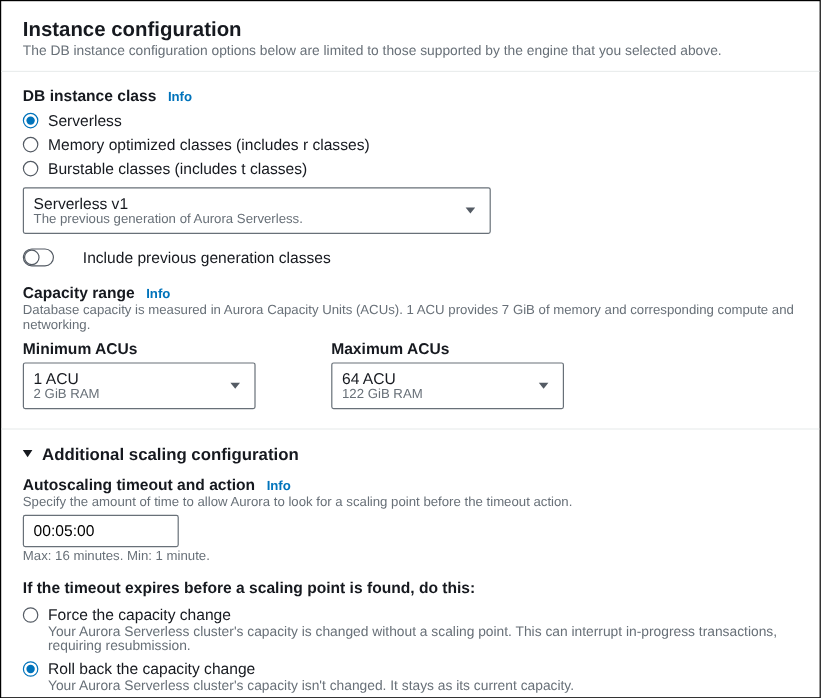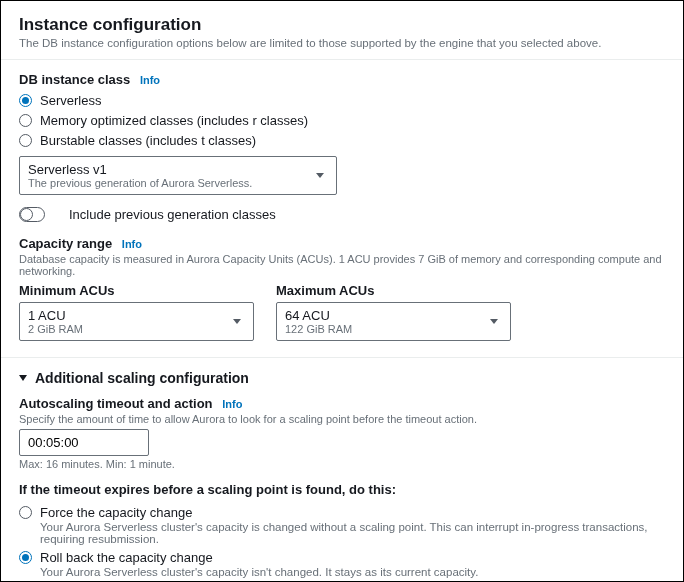--- a/index.html
+++ b/index.html
@@ -10,22 +10,22 @@
 .hr { border: none; border-top: 1px solid #eaeded; margin: 10px -18px 12px -18px; }
 .section-label { font-size: 13px; font-weight: 600; display: inline; }
 .info-link { color: #0073bb; font-size: 11px; margin-left: 6px; cursor: pointer; font-weight: 600; }
 .radio-group { margin-top: 6px; }
 .radio-row { display: flex; align-items: flex-start; margin: 5px 0; cursor: pointer; }
 .radio { width: 13px; height: 13px; border: 1px solid #545b64; border-radius: 50%; margin-right: 8px; margin-top: 1px; position: relative; flex-shrink: 0; }
 .radio.checked { border-color: #0073bb; }
 .radio.checked::after { content: ""; position: absolute; width: 7px; height: 7px; background: #0073bb; border-radius: 50%; top: 2px; left: 2px; }
 .radio-label { font-size: 13px; }
 .radio-sub { font-size: 11.5px; color: #687078; margin-top: 1px; }
-.select-box { border: 1px solid #687078; border-radius: 2px; padding: 5px 8px; margin-top: 8px; display: flex; justify-content: space-between; align-items: center; cursor: pointer; width: 318px; }
-.select-box.narrow { width: 235px; }
+.select-box { border: 1px solid #687078; border-radius: 2px; padding: 5px 8px; margin-top: 8px; display: flex; justify-content: space-between; align-items: center; cursor: pointer; width: 390px; }
+.select-box.narrow { width: 194px; }
 .select-content .select-title { font-size: 13px; }
 .select-content .select-sub { font-size: 11px; color: #687078; }
 .caret { width: 0; height: 0; border-left: 4px solid transparent; border-right: 4px solid transparent; border-top: 5px solid #545b64; margin-right: 4px; }
 .toggle-row { display: flex; align-items: center; margin-top: 12px; gap: 16px; }
 .toggle { width: 26px; height: 15px; border: 1px solid #545b64; border-radius: 8px; position: relative; margin-right: 8px; cursor: pointer; }
 .toggle::after { content: ""; position: absolute; width: 11px; height: 11px; border: 1px solid #545b64; border-radius: 50%; top: 0px; left: 0px; background: #fff; }
 .toggle-label { font-size: 13px; }
 .field-desc { font-size: 11px; color: #687078; margin-top: 2px; }
 .row { display: flex; gap: 14px; margin-top: 6px; }
 .col { flex: 1; }

